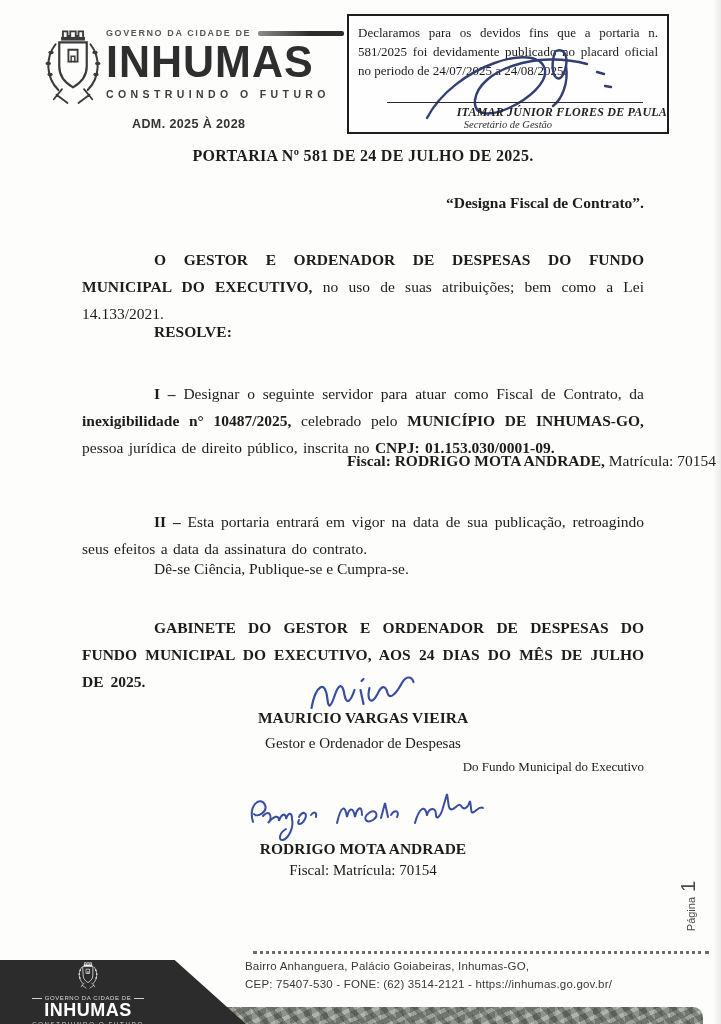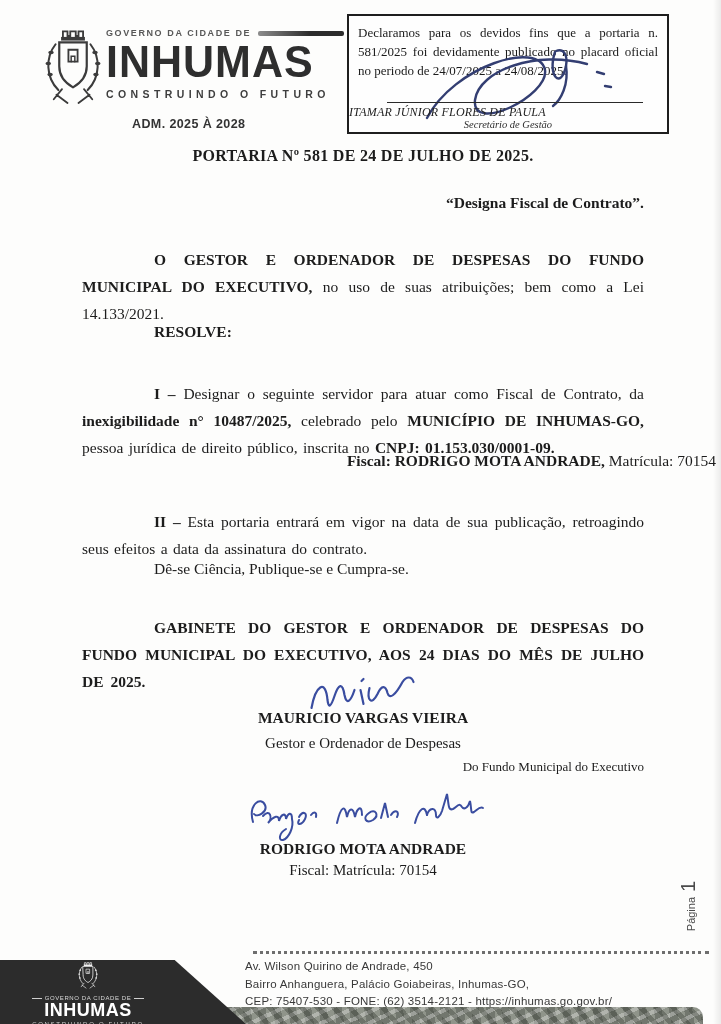--- a/index.html
+++ b/index.html
@@ -17,21 +17,21 @@
   .gov-label{font-size:9px;font-weight:700;letter-spacing:1.6px;color:#585858;white-space:nowrap;}
   .gov-bar{flex:1;height:5px;border-radius:2px;background:linear-gradient(90deg,#8d8d8d,#2c2c2c 60%);}
   .city-name{font-size:43px;font-weight:700;line-height:1.0;color:#2e2e2e;letter-spacing:1px;margin-top:2px;transform:scaleY(1.04);transform-origin:left top;}
   .slogan{font-size:10.5px;font-weight:700;letter-spacing:4.4px;color:#3e3e3e;margin-top:5px;white-space:nowrap;}
   .adm{font-size:12.5px;font-weight:700;color:#333;margin-top:17px;margin-left:26px;letter-spacing:.4px;}
   
   .stamp{left:347px;top:14px;width:300px;height:104px;border:2px solid #1e1e1e;padding:7px 9px 5px;background:rgba(255,255,255,.6);}
   .stamp-text{font-size:13px;line-height:19px;text-align:justify;color:#1b1b1b;}
   .stamp-sig{left:50px;top:22px;width:230px;height:95px;color:#333e72;pointer-events:none;}
   .stamp-rule{left:38px;right:24px;top:86px;border-top:1.4px solid #2a2a2a;}
-  .stamp-name{left:0;right:0;top:89px;text-align:left;font-weight:400;font-style:italic;font-size:12px;letter-spacing:.2px;color:#222;}
+  .stamp-name{left:0;right:0;top:89px;text-align:right;font-weight:700;font-style:italic;font-size:12px;letter-spacing:.2px;color:#222;}
   .stamp-role{left:0;right:0;top:103px;text-align:center;font-style:italic;font-size:10.5px;color:#2e2e2e;}
   
   .content{left:82px;top:0;width:562px;height:980px;font-size:15.5px;}
   .content .abs{left:0;width:562px;}
   .doc-title{top:147px;text-align:center;font-weight:700;font-size:16px;letter-spacing:.3px;}
   .doc-subtitle{top:194px;text-align:right;font-weight:700;}
   .para{text-align:justify;text-indent:72px;line-height:27px;word-spacing:1.5px;}
   .preamble{top:230px;}
   .resolve{top:323px;padding-left:72px;font-weight:700;}
   .item1{top:364px;}
@@ -188,19 +188,18 @@
         <span class="bar"></span>
         <span class="txt">GOVERNO DA CIDADE DE</span>
         <span class="bar"></span>
       </div>
       <div class="f-name">INHUMAS</div>
       <div class="f-slogan">CONSTRUINDO O FUTURO</div>
     </div>
   </div>
 
   <div class="abs address">
-    <div>Av. Wilson Quirino de Andrade, 450</div>
     <div>Bairro Anhanguera, Palácio Goiabeiras,  Inhumas-GO,</div>
     <div>CEP: 75407-530 - FONE: (62) 3514-2121 - https://inhumas.go.gov.br/</div>
   </div>
 
   <div class="abs edge-shade"></div>
 </div>
 
 </body></html>

